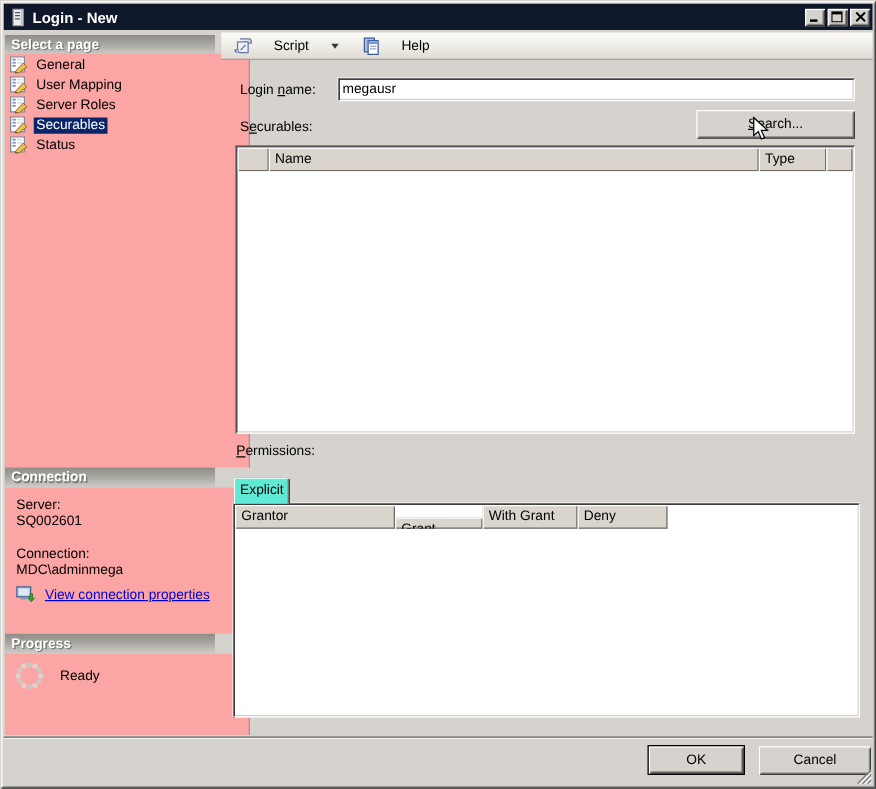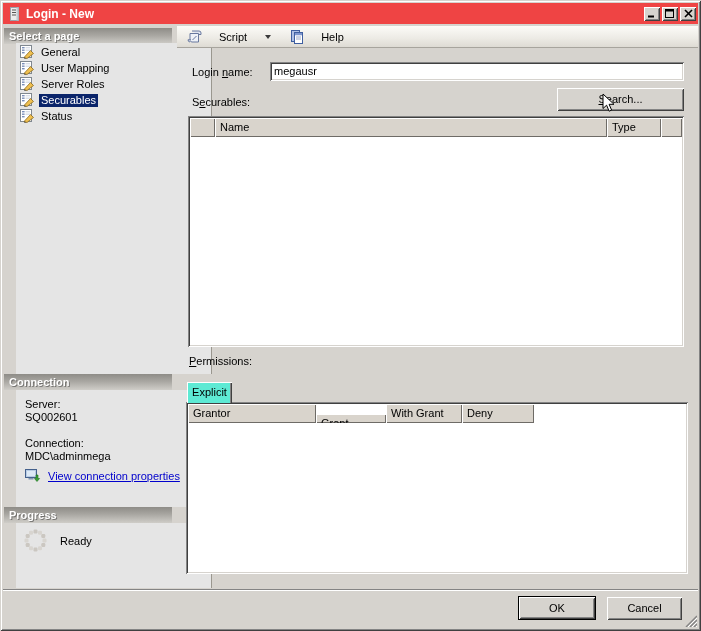--- a/index.html
+++ b/index.html
@@ -3,34 +3,34 @@
 <meta charset="utf-8">
 <style>
   * { margin:0; padding:0; box-sizing:border-box; }
   html,body { width:701px; height:631px; }
   body { font-family:"Liberation Sans", sans-serif; font-size:11px; color:#000; background:#808080; cursor:default; }
 
   .window { position:relative; width:701px; height:631px; background:#d6d3ce; overflow:hidden;
     box-shadow: inset 1px 1px 0 #d6d3ce, inset -1px -1px 0 #404040, inset 2px 2px 0 #ffffff, inset -2px -2px 0 #848484; }
 
   
-  .titlebar { position:absolute; left:3px; top:3px; width:695px; height:21px; background:#ef4444;
+  .titlebar { position:absolute; left:3px; top:3px; width:695px; height:21px; background:#0f172a;
     display:flex; align-items:center; padding:0 2px 0 3px; }
   .title-text { color:#fff; font-weight:bold; font-size:12px; margin-left:4px; flex:1;
     white-space:nowrap; overflow:hidden; }
   .tb-btn { width:16px; height:14px; background:#d6d3ce; margin-left:2px; flex:0 0 auto;
     display:flex; align-items:center; justify-content:center;
     box-shadow: inset 1px 1px 0 #ffffff, inset -1px -1px 0 #404040, inset 2px 2px 0 #d6d3ce, inset -2px -2px 0 #848484; }
 
   
   .sidebar { position:absolute; left:4px; top:28px; width:168px; height:560px; }
   .side-hdr { position:absolute; left:0; width:168px; height:16px; padding-left:5px;
     background:linear-gradient(180deg,#8e8c87 0%,#a8a6a1 45%,#cfcdc8 100%);
     color:#fff; font-weight:bold; line-height:16px; text-shadow:1px 1px 0 rgba(60,60,60,.55); }
-  .side-panel { position:absolute; left:12px; width:196px; background:#e5e5e5; border-right:1px solid #9a978f; }
+  .side-panel { position:absolute; left:0; width:196px; background:#fca5a5; border-right:1px solid #9a978f; }
   .page-item { height:16px; display:flex; align-items:center; padding-left:3px; white-space:nowrap; }
   .page-item svg { margin-right:4px; flex:0 0 auto; }
   .page-label { padding:0 2px; line-height:13px; }
   .page-item.selected .page-label { background:#0a246a; color:#fff; }
 
   .conn-line { position:absolute; left:9px; white-space:nowrap; }
   .link-row { position:absolute; left:8px; display:flex; align-items:center; }
   .link { color:#0000cc; text-decoration:underline; margin-left:7px; white-space:nowrap; }
 
   
@@ -45,21 +45,21 @@
   
   .lbl { position:absolute; white-space:nowrap; }
   .input-field { position:absolute; left:270px; top:62px; width:414px; height:19px; background:#fff;
     padding:3px 0 0 4px; font-size:11px;
     box-shadow: inset 1px 1px 0 #848484, inset -1px -1px 0 #ffffff, inset 2px 2px 0 #404040, inset -2px -2px 0 #d6d3ce; }
 
   .btn { position:absolute; background:#d6d3ce; text-align:center; font-size:11px;
     box-shadow: inset 1px 1px 0 #ffffff, inset -1px -1px 0 #404040, inset 2px 2px 0 #d6d3ce, inset -2px -2px 0 #848484; }
   .btn-search { left:557px; top:88px; width:127px; height:23px; line-height:23px; }
   .btn-ok { left:518px; top:596px; width:78px; height:24px; line-height:22px; border:1px solid #000; }
-  .btn-cancel { left:607px; top:597px; width:75px; height:23px; line-height:23px; }
+  .btn-cancel { left:607px; top:597px; width:90px; height:23px; line-height:23px; }
 
   .grid { position:absolute; background:#fff; padding:2px;
     box-shadow: inset 1px 1px 0 #848484, inset -1px -1px 0 #ffffff, inset 2px 2px 0 #404040, inset -2px -2px 0 #d6d3ce; }
   .sec-grid { left:188px; top:116px; width:496px; height:231px; }
   .perm-grid { left:186px; top:402px; width:502px; height:172px; }
   .grid-head { display:flex; height:19px; }
   .hcell { background:#d9d4cc; line-height:19px; padding-left:5px; white-space:nowrap; overflow:hidden;
     box-shadow: inset 1px 1px 0 #ffffff, inset -1px -1px 0 #6e6b66; }
 
   .tab { position:absolute; left:187px; top:382px; width:45px; height:21px; background:#5eead4;

